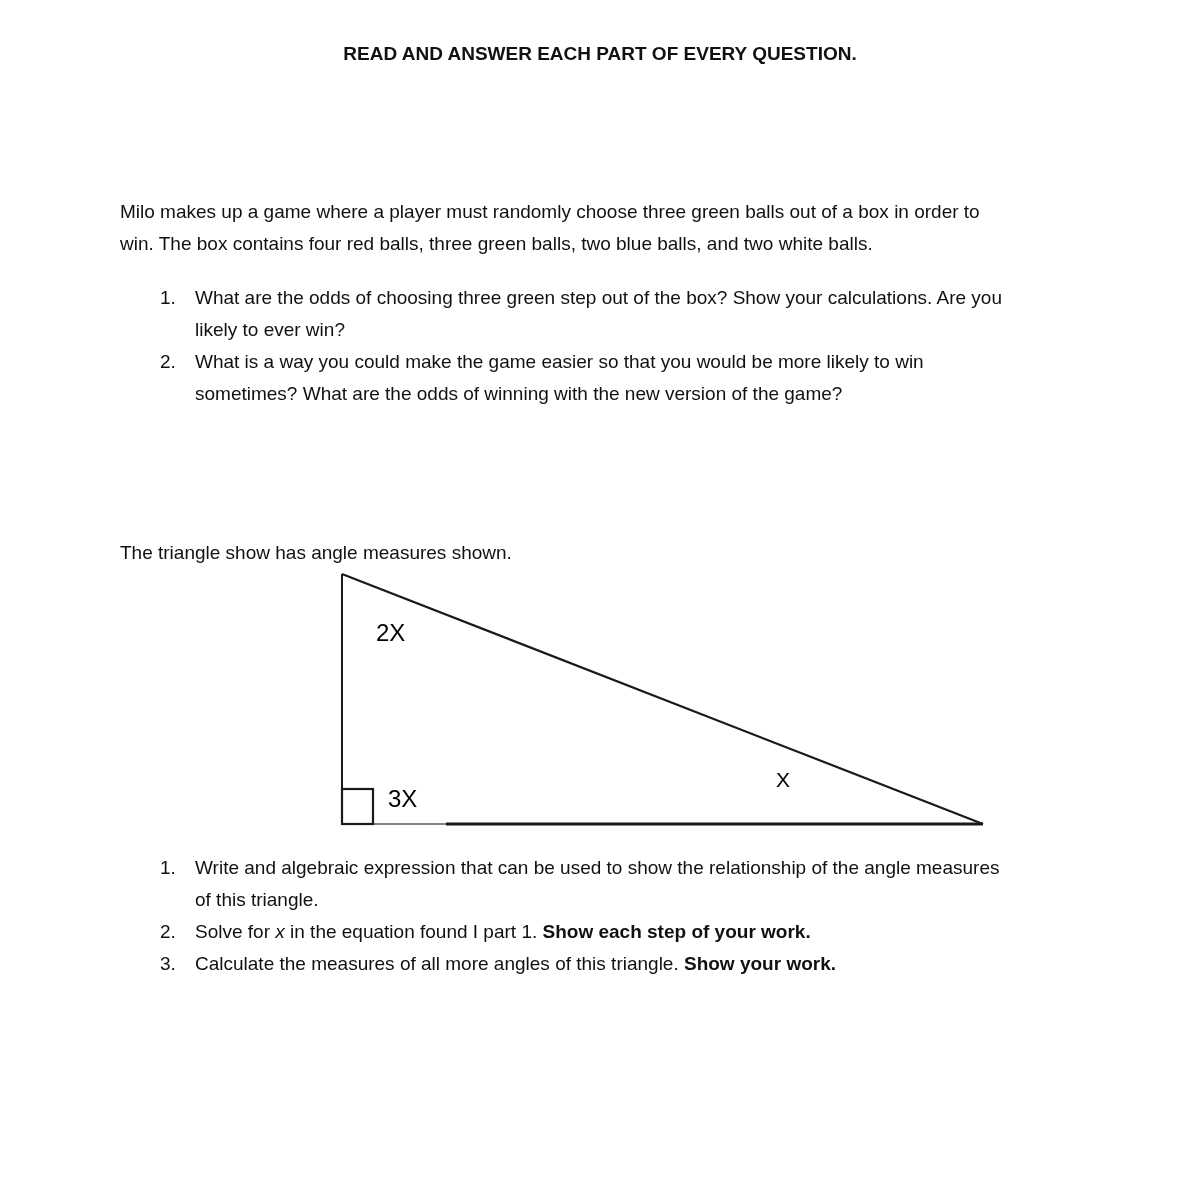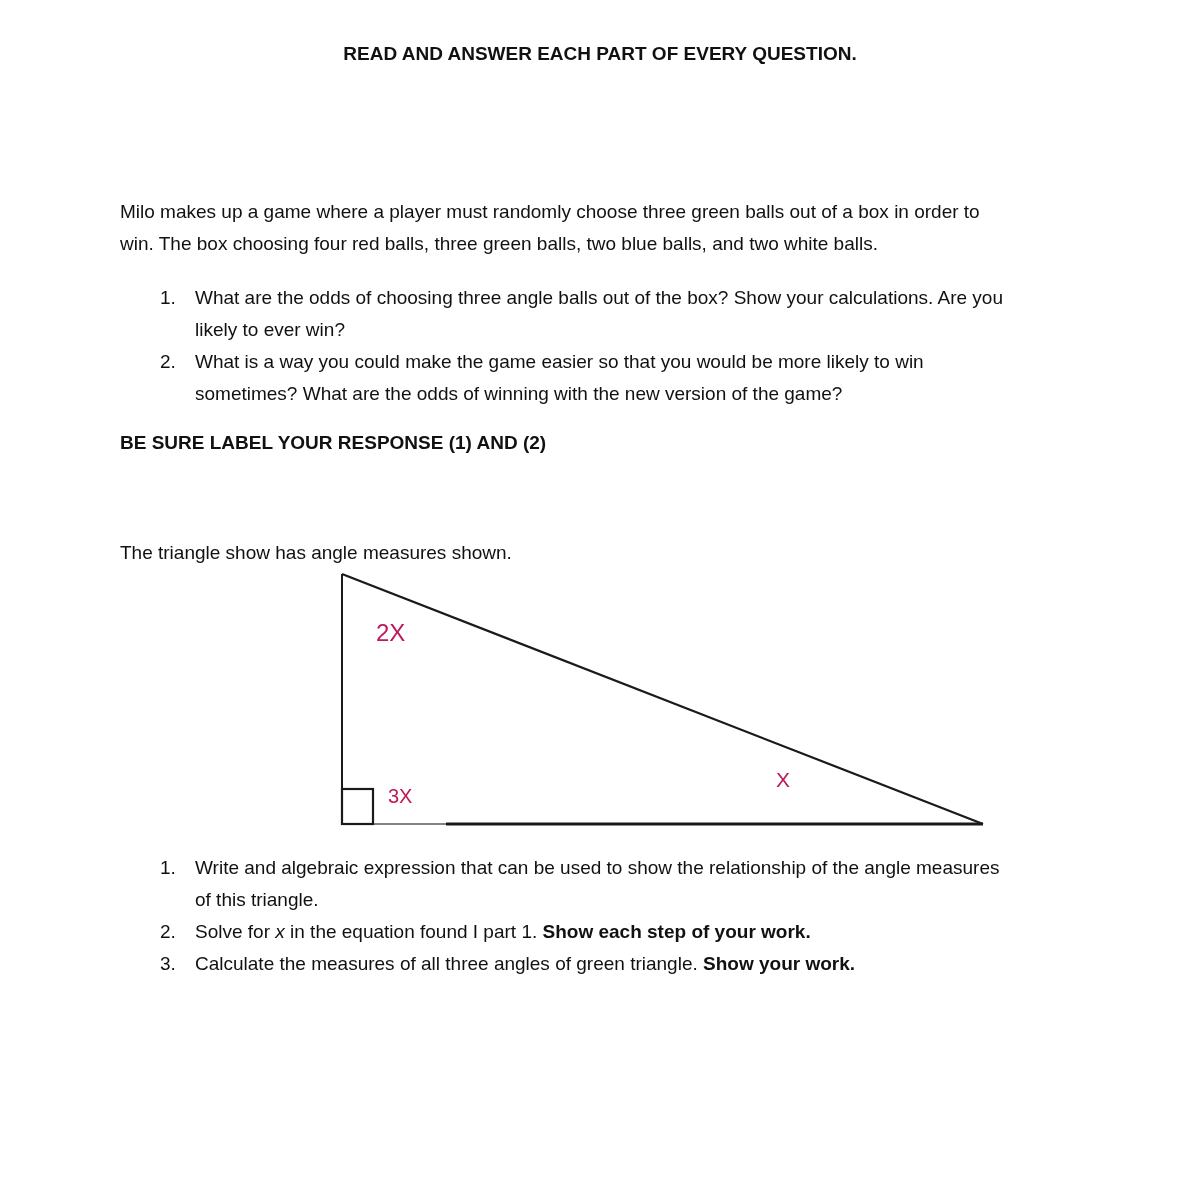--- a/index.html
+++ b/index.html
@@ -57,25 +57,25 @@
   .diagram {
     position: absolute;
     left: 0;
     top: 545px;
     width: 1200px;
     height: 290px;
   }
   .diagram svg { position: absolute; left: 0; top: 0; }
   .angle-label {
     position: absolute;
-    color: #be185d;
+    color: #000000;
     font-family: "Liberation Sans", sans-serif;
   }
   .label-2x { left: 376px; top: 58px;  font-size: 24px; }
-  .label-3x { left: 388px; top: 224px; font-size: 20px; }
+  .label-3x { left: 388px; top: 224px; font-size: 24px; }
   .label-x  { left: 776px; top: 207px; font-size: 21px; }
   .bottom-bar {
     position: absolute;
     left: 0; right: 0; bottom: 0;
     height: 12px;
     background: #000000;
   }
   .bottom-bar-edge {
     position: absolute;
     left: 0; right: 0; bottom: 12px;
@@ -84,36 +84,35 @@
   }
 </style>
 </head>
 <body>
 
 <div class="page">
 
   <div class="center-head head1">READ AND ANSWER EACH PART OF EVERY QUESTION.</div>
 
   <div class="para intro-para">Milo makes up a game where a player must randomly choose three green balls out of a box in order to
-win. The box choosing four red balls, three green balls, two blue balls, and two white balls.</div>
+win. The box contains four red balls, three green balls, two blue balls, and two white balls.</div>
 
   <div class="num-list list1">
     <div class="list-item">
       <span class="marker">1.</span>
-      <span class="item-text">What are the odds of choosing three angle balls out of the box? Show your calculations. Are you
+      <span class="item-text">What are the odds of choosing three green step out of the box? Show your calculations. Are you
 likely to ever win?</span>
     </div>
     <div class="list-item">
       <span class="marker">2.</span>
       <span class="item-text">What is a way you could make the game easier so that you would be more likely to win
 sometimes? What are the odds of winning with the new version of the game?</span>
     </div>
   </div>
 
-  <div class="bold-note note1">BE SURE LABEL YOUR RESPONSE (1) AND (2)</div>
 
   <div class="para tri-intro">The triangle show has angle measures shown.</div>
 
   <div class="diagram">
     <svg width="1200" height="290" viewBox="0 0 1200 290">
 
       <line x1="342" y1="13" x2="342" y2="263" stroke="#1a1a1a" stroke-width="2"></line>
 
       <line x1="342" y1="13" x2="983" y2="263" stroke="#1a1a1a" stroke-width="2.2"></line>
 
@@ -132,21 +131,21 @@
       <span class="marker">1.</span>
       <span class="item-text">Write and algebraic expression that can be used to show the relationship of the angle measures
 of this triangle.</span>
     </div>
     <div class="list-item">
       <span class="marker">2.</span>
       <span class="item-text"><span>Solve for </span><i>x</i><span> in the equation found I part 1. </span><b>Show each step of your work.</b></span>
     </div>
     <div class="list-item">
       <span class="marker">3.</span>
-      <span class="item-text"><span>Calculate the measures of all three angles of green triangle. </span><b>Show your work.</b></span>
+      <span class="item-text"><span>Calculate the measures of all more angles of this triangle. </span><b>Show your work.</b></span>
     </div>
   </div>
 
 
   <div class="bottom-bar-edge"></div>
   <div class="bottom-bar"></div>
 
 </div>
 
 </body></html>

